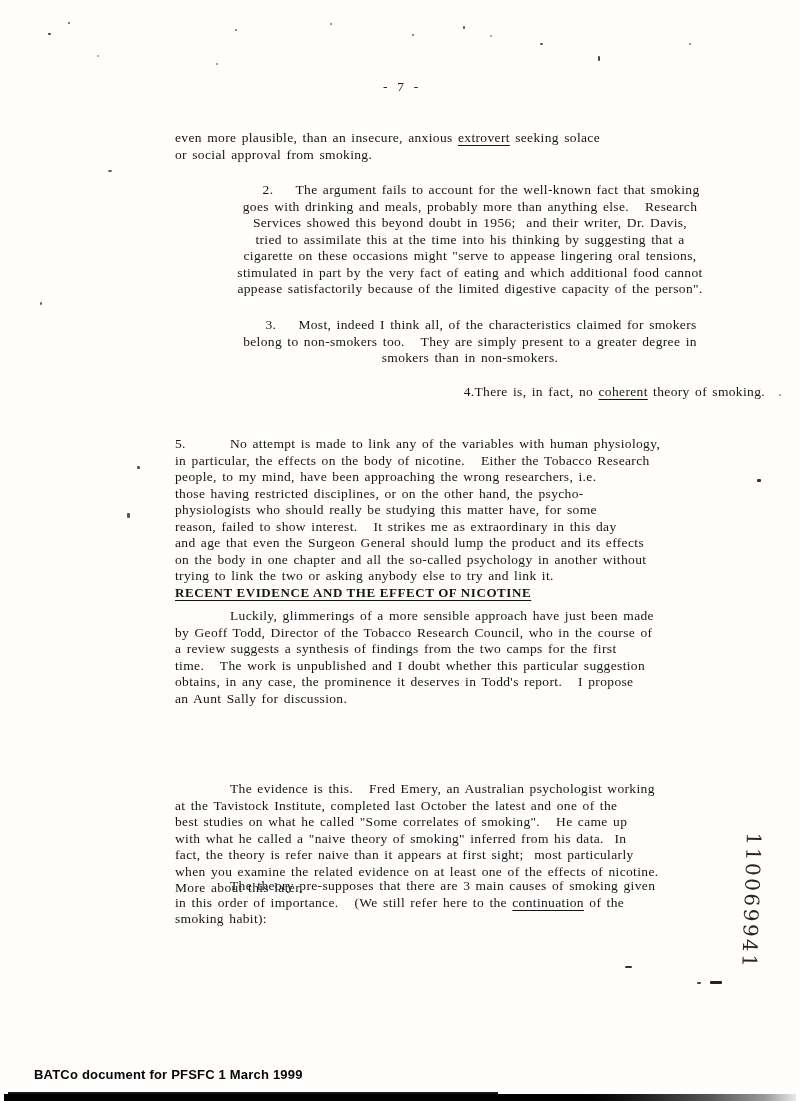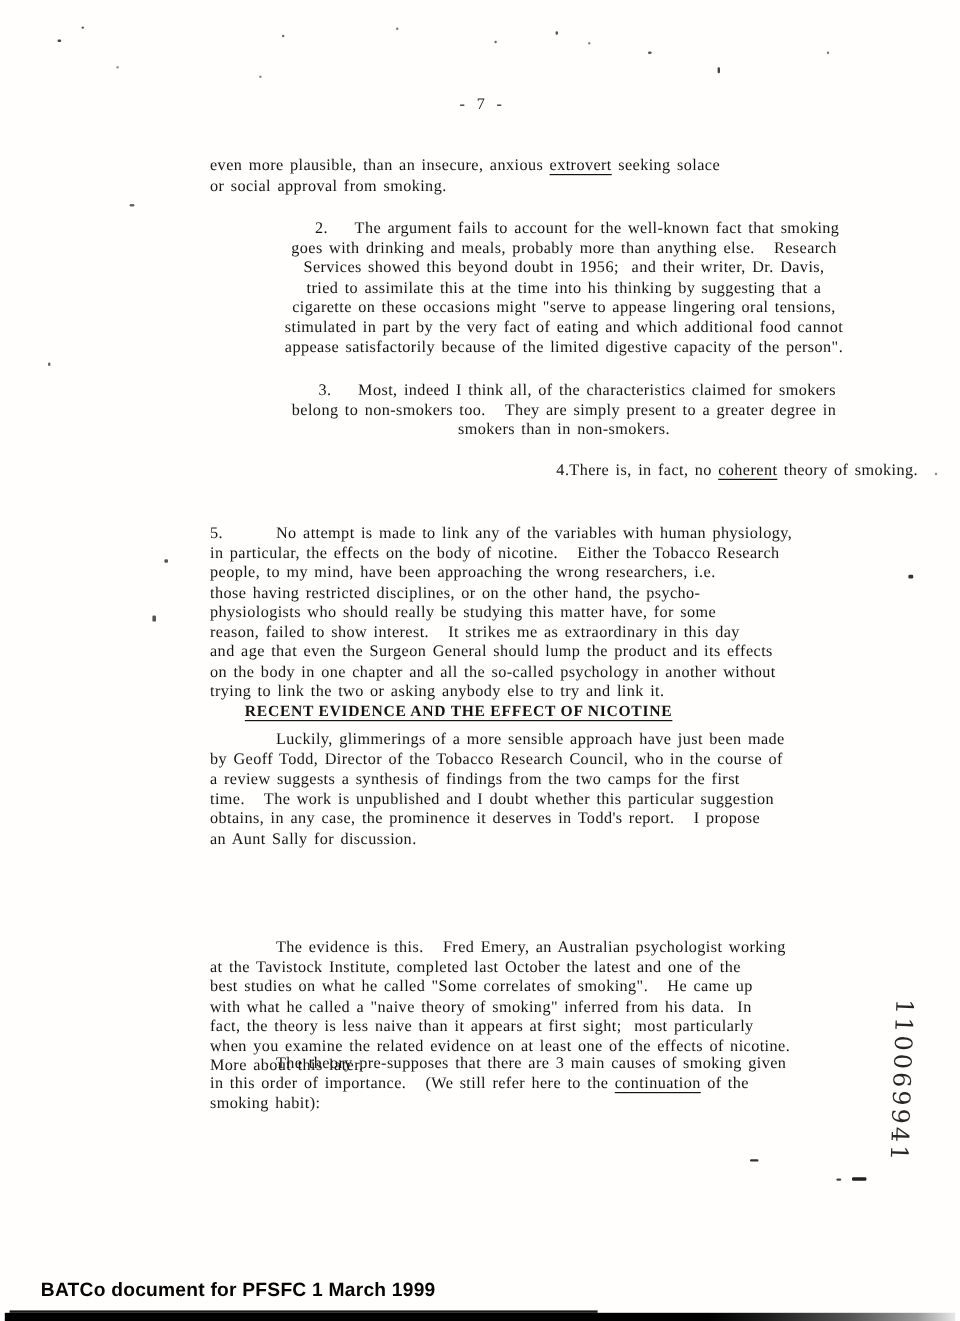--- a/index.html
+++ b/index.html
@@ -34,35 +34,35 @@
   #p4 { top: 384px; text-align: right; }
   #p5 { top: 411px; margin-top: 25px; }
   #p6 { top: 608px; }
   #p7 { top: 748px; margin-top: 33px; }
   #p8 { top: 878px; }
 
   .heading {
     position: absolute; left: 175px; top: 585px;
     font-size: 13px; color: #141414; letter-spacing: 0.6px;
     text-decoration: underline; text-underline-offset: 3px;
-    font-weight: bold; font-family: "Liberation Serif", serif; margin-left: 29px;
+    font-weight: bold; font-family: "Liberation Serif", serif;
   }
 
   .bates {
     position: absolute; left: 766px; top: 833px;
     transform: rotate(92deg); transform-origin: 0 0;
     font-family: "DejaVu Serif", serif;
     font-size: 20px; letter-spacing: 2.5px; color: #262626;
     white-space: pre;
   }
 
   .footer {
     position: absolute; left: 34px; top: 1067px;
     font-family: "Liberation Sans", sans-serif;
-    font-weight: bold; font-size: 16px; color: #050505;
+    font-weight: bold; font-size: 13px; color: #050505;
     letter-spacing: 0.2px;
   }
 
   .bar {
     position: absolute; left: 4px; top: 1094px; width: 792px; height: 7px;
     background: linear-gradient(to right,
       #000 0%, #000 74%, #1c1c1c 80%, #555 89%, #999 96%, #e8e8e8 100%);
   }
   .bar-thin {
     position: absolute; left: 8px; top: 1092px; width: 490px; height: 2px;
@@ -117,21 +117,21 @@
         <div class="line"><span>a review suggests a synthesis of findings from the two camps for the first</span></div>
         <div class="line"><span>time.   The work is unpublished and I doubt whether this particular suggestion</span></div>
         <div class="line"><span>obtains, in any case, the prominence it deserves in Todd's report.   I propose</span></div>
         <div class="line"><span>an Aunt Sally for discussion.</span></div>
       </div>
       <div class="para" id="p7">
         <div class="line"><span class="tab"></span><span>The evidence is this.   Fred Emery, an Australian psychologist working</span></div>
         <div class="line"><span>at the Tavistock Institute, completed last October the latest and one of the</span></div>
         <div class="line"><span>best studies on what he called "Some correlates of smoking".   He came up</span></div>
         <div class="line"><span>with what he called a "naive theory of smoking" inferred from his data.  In</span></div>
-        <div class="line"><span>fact, the theory is less naive than it appears at first sight;  most particularly</span></div>
+        <div class="line"><span>fact, the theory is refer naive than it appears at first sight;  most particularly</span></div>
         <div class="line"><span>when you examine the related evidence on at least one of the effects of nicotine.</span></div>
         <div class="line"><span>More about this later.</span></div>
       </div>
       <div class="para" id="p8">
         <div class="line"><span class="tab"></span><span>The theory pre-supposes that there are 3 main causes of smoking given</span></div>
         <div class="line"><span>in this order of importance.   (We still refer here to the </span><span class="u">continuation</span><span> of the</span></div>
         <div class="line"><span>smoking habit):</span></div>
       </div>
     </div>
 

